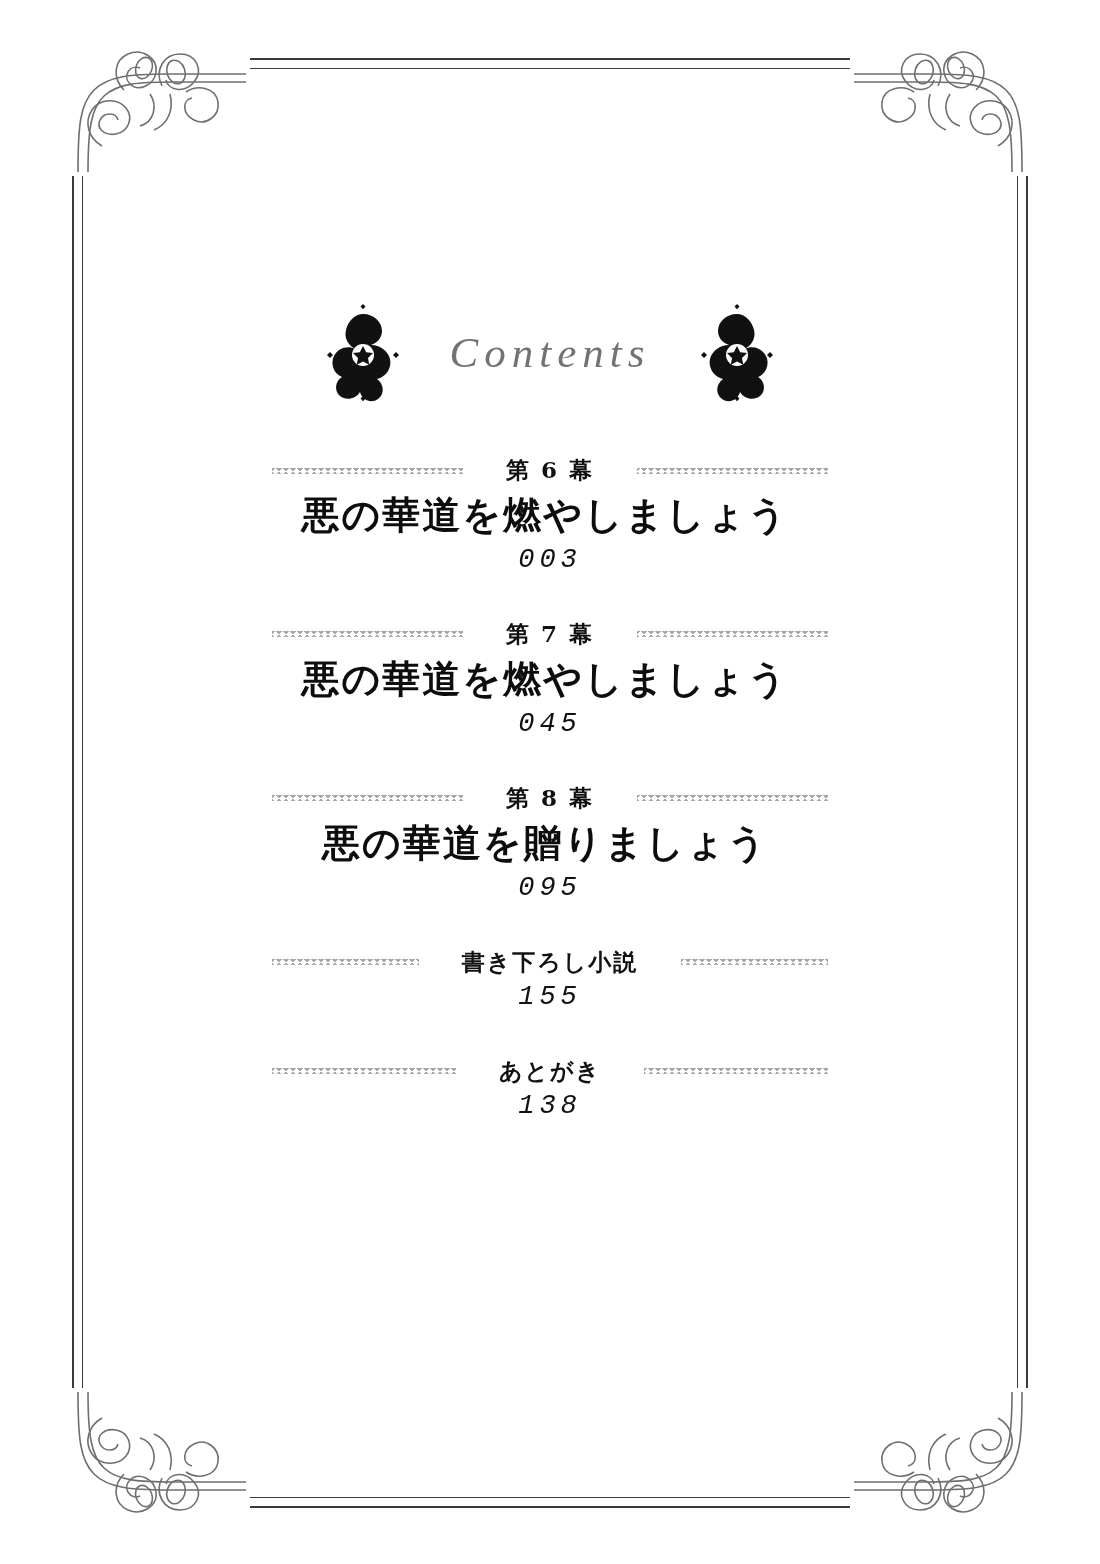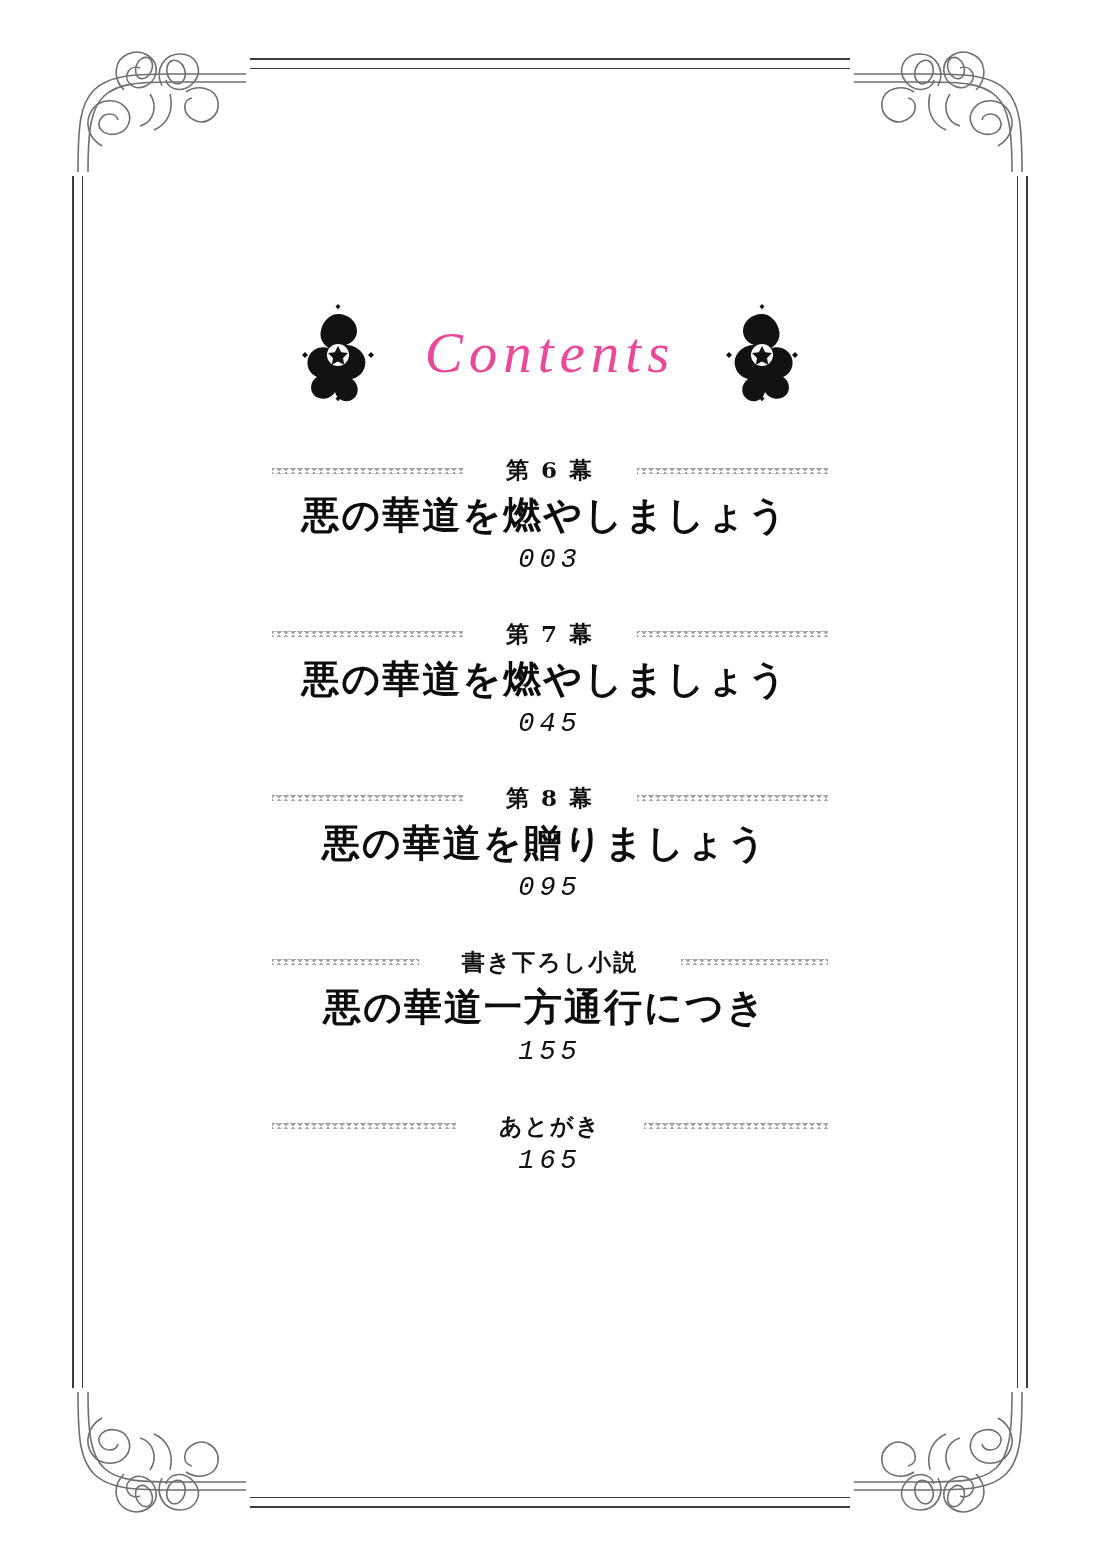--- a/index.html
+++ b/index.html
@@ -65,23 +65,23 @@
     align-items: center;
     justify-content: center;
     gap: 46px;
   }
   .orn-flower { width: 82px; height: 105px; }
   .orn-flower svg { display:block; width:100%; height:100%; }
   .orn-flower.right { transform: scaleX(-1); }
   .contents-title {
     font-family: "Liberation Serif", serif;
     font-style: italic;
-    font-size: 57px;
+    font-size: 43px;
     letter-spacing: 6px;
-    color: #ec4899;
+    color: #737373;
     white-space: nowrap;
   }
 
   
   .toc {
     position: absolute;
     left: 0;
     right: 0;
     top: 455px;
   }
@@ -266,27 +266,26 @@
     <div class="entry-title">悪の華道を贈りましょう</div>
     <div class="entry-page">095</div>
   </div>
 
   <div class="entry">
     <div class="entry-labelline">
       <span class="dots"></span>
       <span class="entry-label">書き下ろし小説</span>
       <span class="dots"></span>
     </div>
-    <div class="entry-title">悪の華道一方通行につき</div>
     <div class="entry-page">155</div>
   </div>
 
   <div class="entry no-title">
     <div class="entry-labelline">
       <span class="dots"></span>
       <span class="entry-label">あとがき</span>
       <span class="dots"></span>
     </div>
 
-    <div class="entry-page">165</div>
+    <div class="entry-page">138</div>
   </div>
 
 </div>
 
 </body></html>

